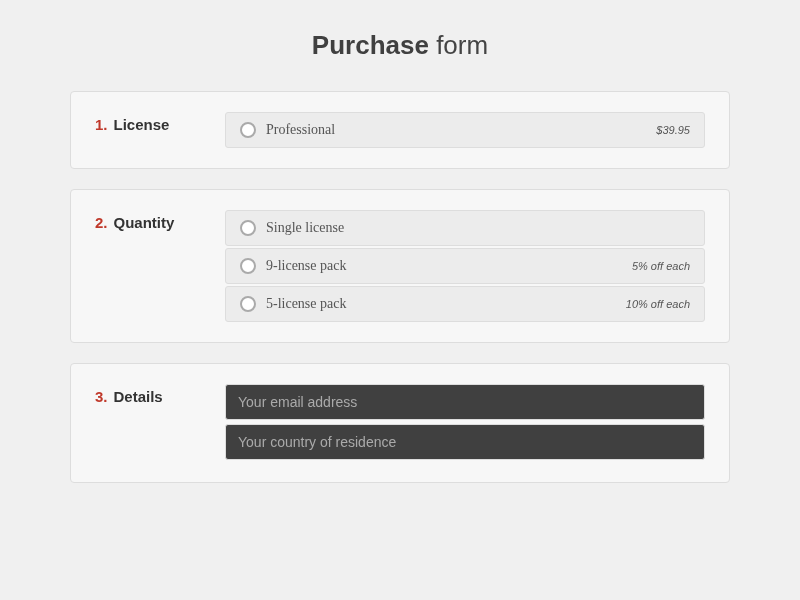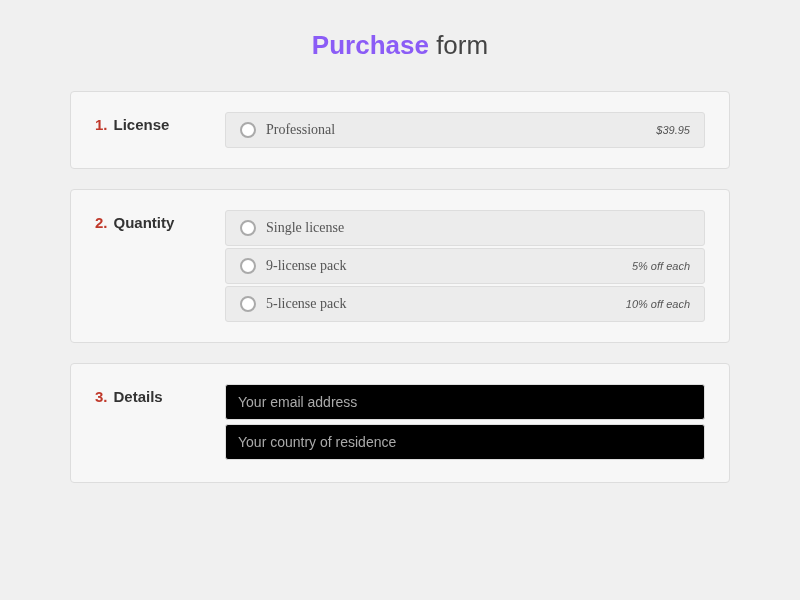--- a/index.html
+++ b/index.html
@@ -21,21 +21,21 @@
     .page-title {
       text-align: center;
       font-size: 26px;
       font-weight: normal;
       margin-bottom: 30px;
       color: #444;
     }
 
     .page-title strong {
       font-weight: bold;
-      color: #8b5cf6;
+      color: #404040;
     }
 
     .section {
       background: #f7f7f7;
       border: 1px solid #ddd;
       border-radius: 4px;
       margin-bottom: 20px;
       padding: 20px 24px;
       display: flex;
       align-items: flex-start;
@@ -115,21 +115,21 @@
       text-decoration: none;
     }
 
     .input-field {
       width: 100%;
       padding: 9px 12px;
       border: 1px solid #ddd;
       border-radius: 3px;
       font-size: 14px;
       color: #999;
-      background: #000000;
+      background: #404040;
       margin-bottom: 2px;
       outline: none;
     }
 
     .input-field::placeholder {
       color: #aaa;
     }
   </style>
 </head>
 <body>

